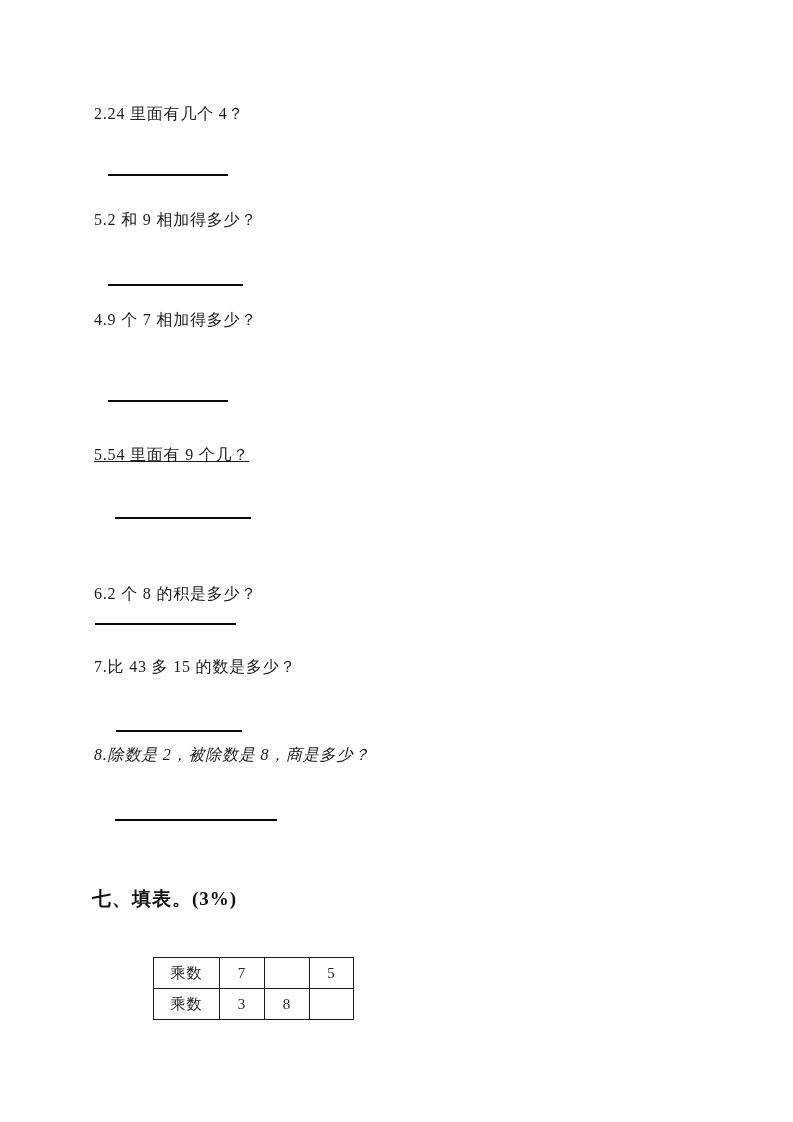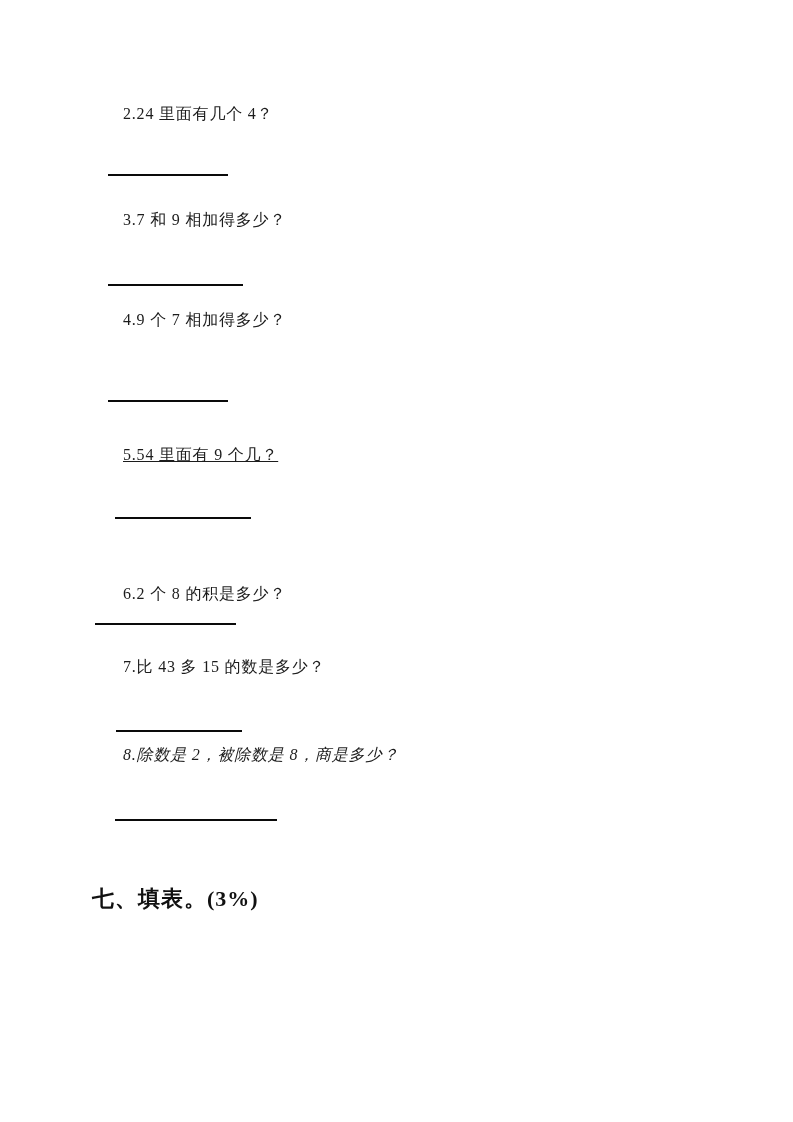--- a/index.html
+++ b/index.html
@@ -16,32 +16,31 @@
     overflow: hidden;
   }
   .q {
     position: absolute;
     left: 94px;
     font-size: 16px;
     line-height: 20px;
     color: #1c1c1c;
     letter-spacing: 0.8px;
     white-space: nowrap;
-    margin-left: 29px;
   }
   .blank {
     position: absolute;
     height: 2px;
     background: #0a0a0a;
   }
   .heading {
     position: absolute;
     left: 92px;
     top: 888px;
-    font-size: 22px;
+    font-size: 19px;
     line-height: 22px;
     font-weight: bold;
     color: #111111;
     letter-spacing: 1px;
     white-space: nowrap;
   }
   table.fill-table {
     position: absolute;
     left: 153px;
     top: 957px;
@@ -63,34 +62,50 @@
   td.c3 { width: 44px; }
 </style>
 </head>
 <body>
 
 <div class="page">
 
   <div class="q" style="top:104px;">2.24 里面有几个 4？</div>
   <div class="blank" style="top:174px; left:108px; width:120px;"></div>
 
-  <div class="q" style="top:210px;">3.7 和 9 相加得多少？</div>
+  <div class="q" style="top:210px;">5.2 和 9 相加得多少？</div>
   <div class="blank" style="top:284px; left:108px; width:135px;"></div>
 
   <div class="q" style="top:310px;">4.9 个 7 相加得多少？</div>
   <div class="blank" style="top:400px; left:108px; width:120px;"></div>
 
   <div class="q" style="top:445px;text-decoration:underline;">5.54 里面有 9 个几？</div>
   <div class="blank" style="top:517px; left:115px; width:136px;"></div>
 
   <div class="q" style="top:584px;">6.2 个 8 的积是多少？</div>
   <div class="blank" style="top:623px; left:95px; width:141px;"></div>
 
   <div class="q" style="top:657px;">7.比 43 多 15 的数是多少？</div>
   <div class="blank" style="top:730px; left:116px; width:126px;"></div>
 
   <div class="q" style="top:745px;font-style:italic;">8.除数是 2，被除数是 8，商是多少？</div>
   <div class="blank" style="top:819px; left:115px; width:162px;"></div>
 
   <div class="heading">七、填表。(3%)</div>
 
+  <table class="fill-table">
+    <tbody>
+      <tr>
+        <td class="c0">乘数</td>
+        <td class="c1">7</td>
+        <td class="c2"></td>
+        <td class="c3">5</td>
+      </tr>
+      <tr>
+        <td class="c0">乘数</td>
+        <td class="c1">3</td>
+        <td class="c2">8</td>
+        <td class="c3"></td>
+      </tr>
+    </tbody>
+  </table>
 
 </div>
 
 </body></html>

